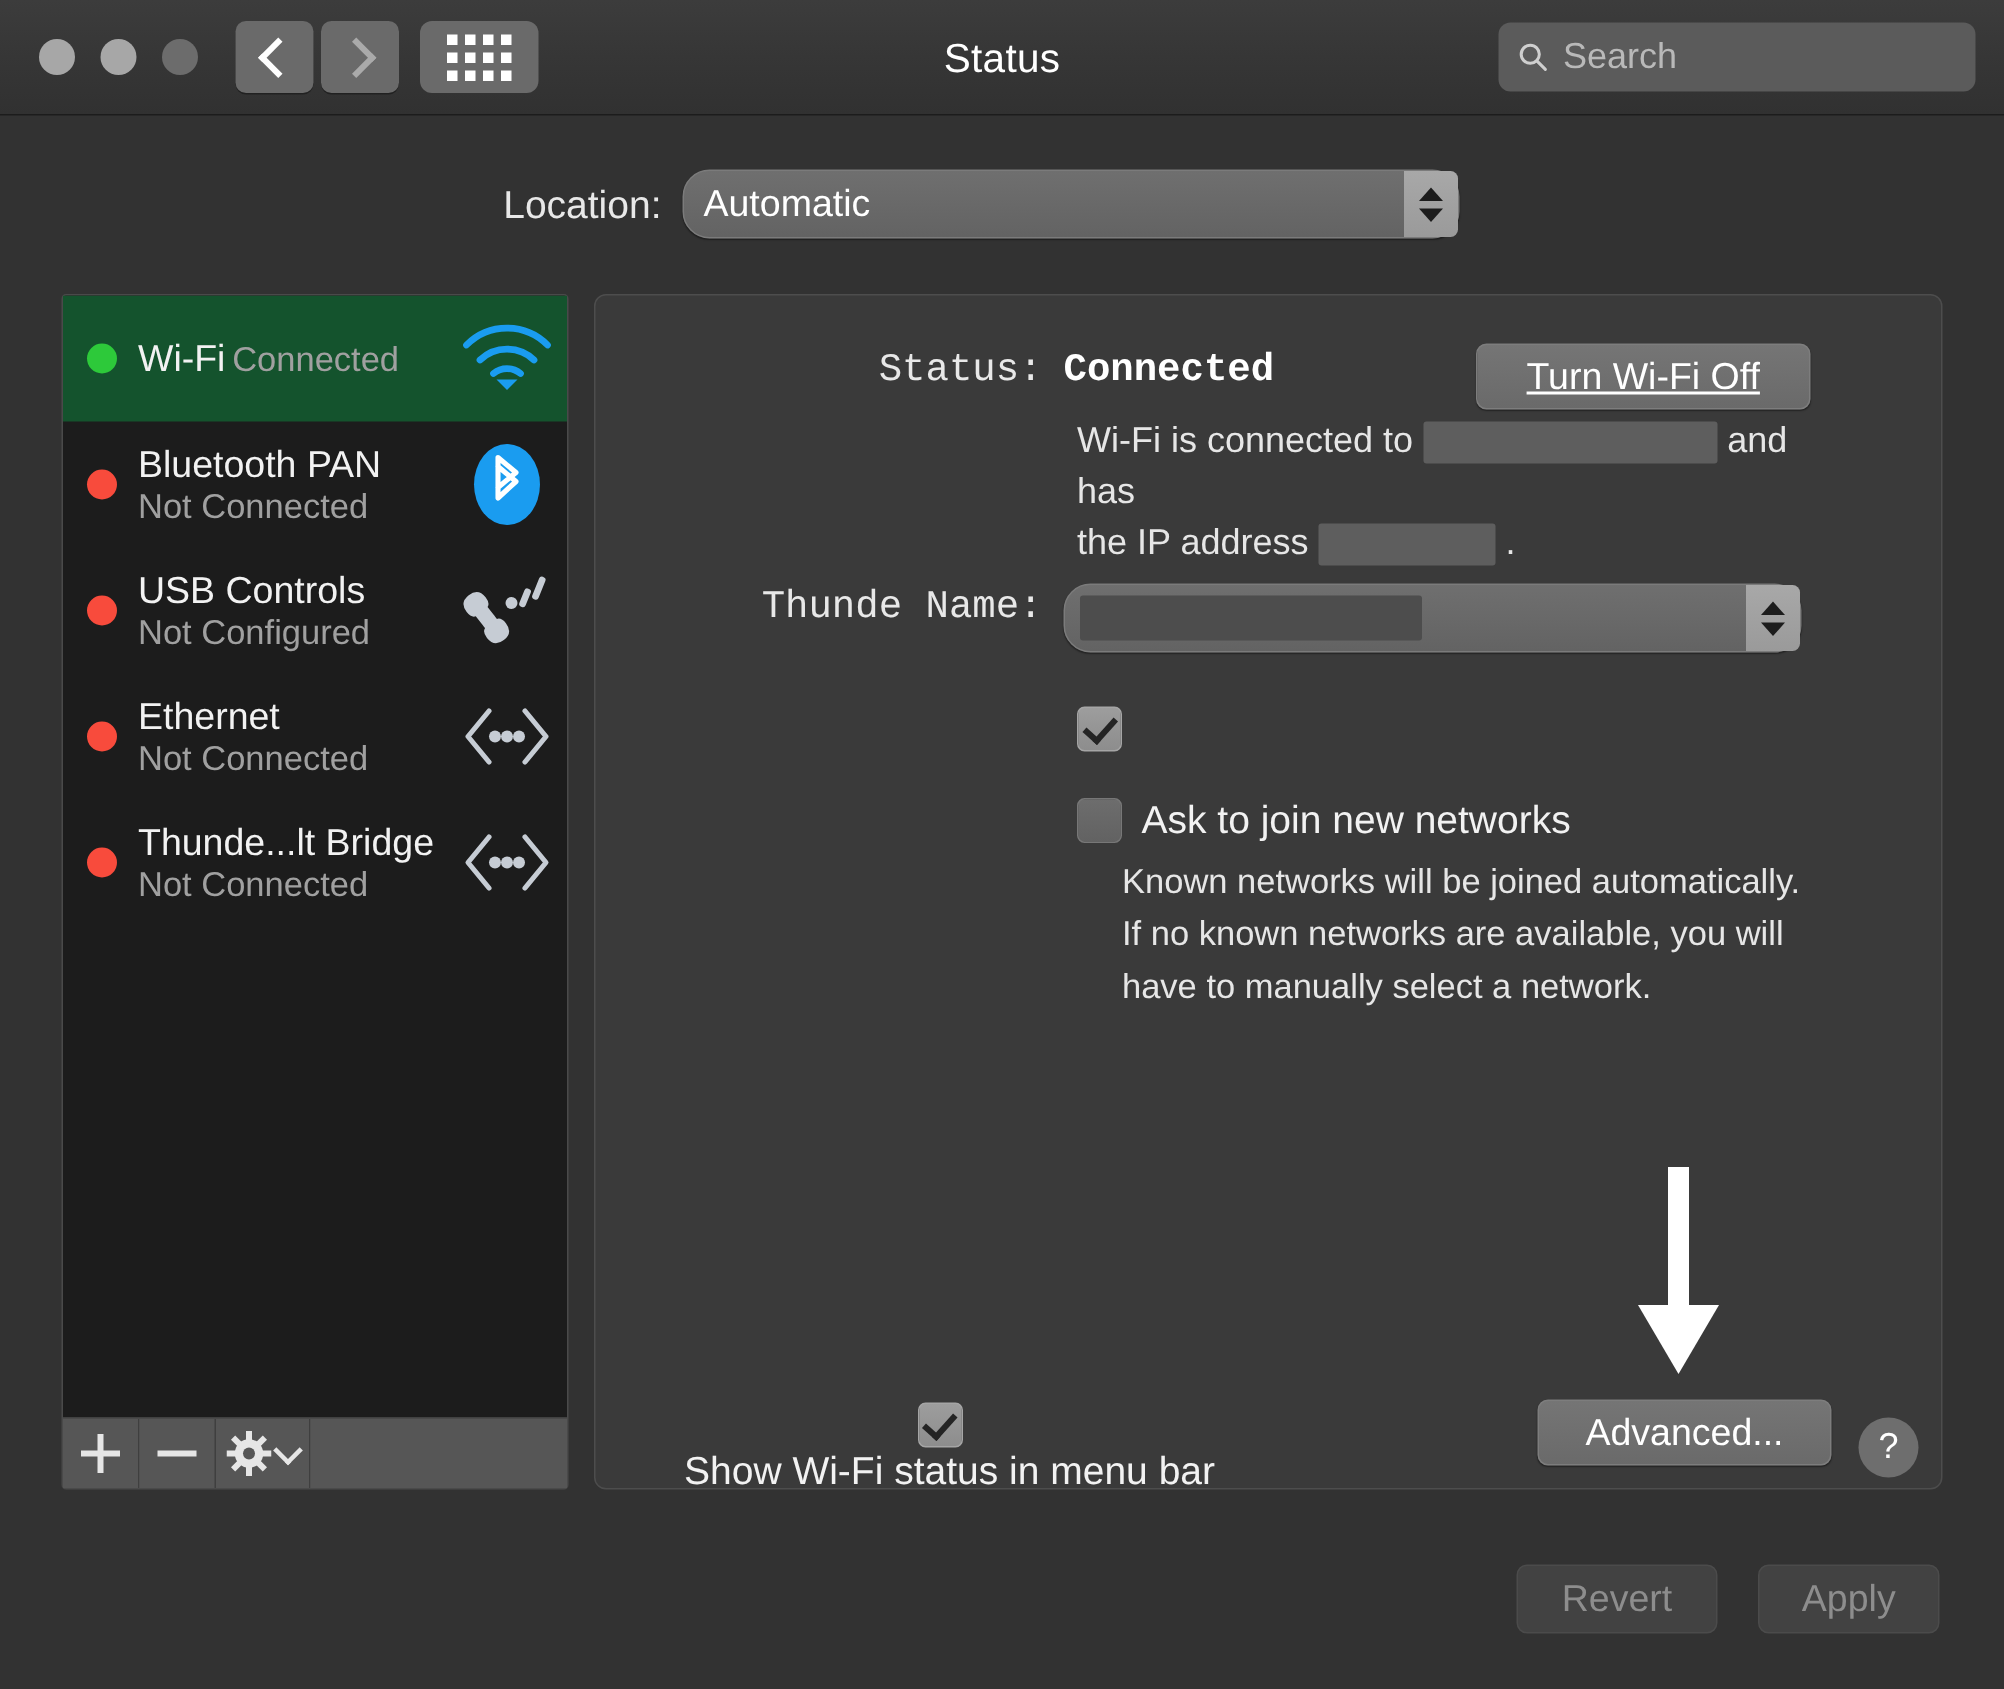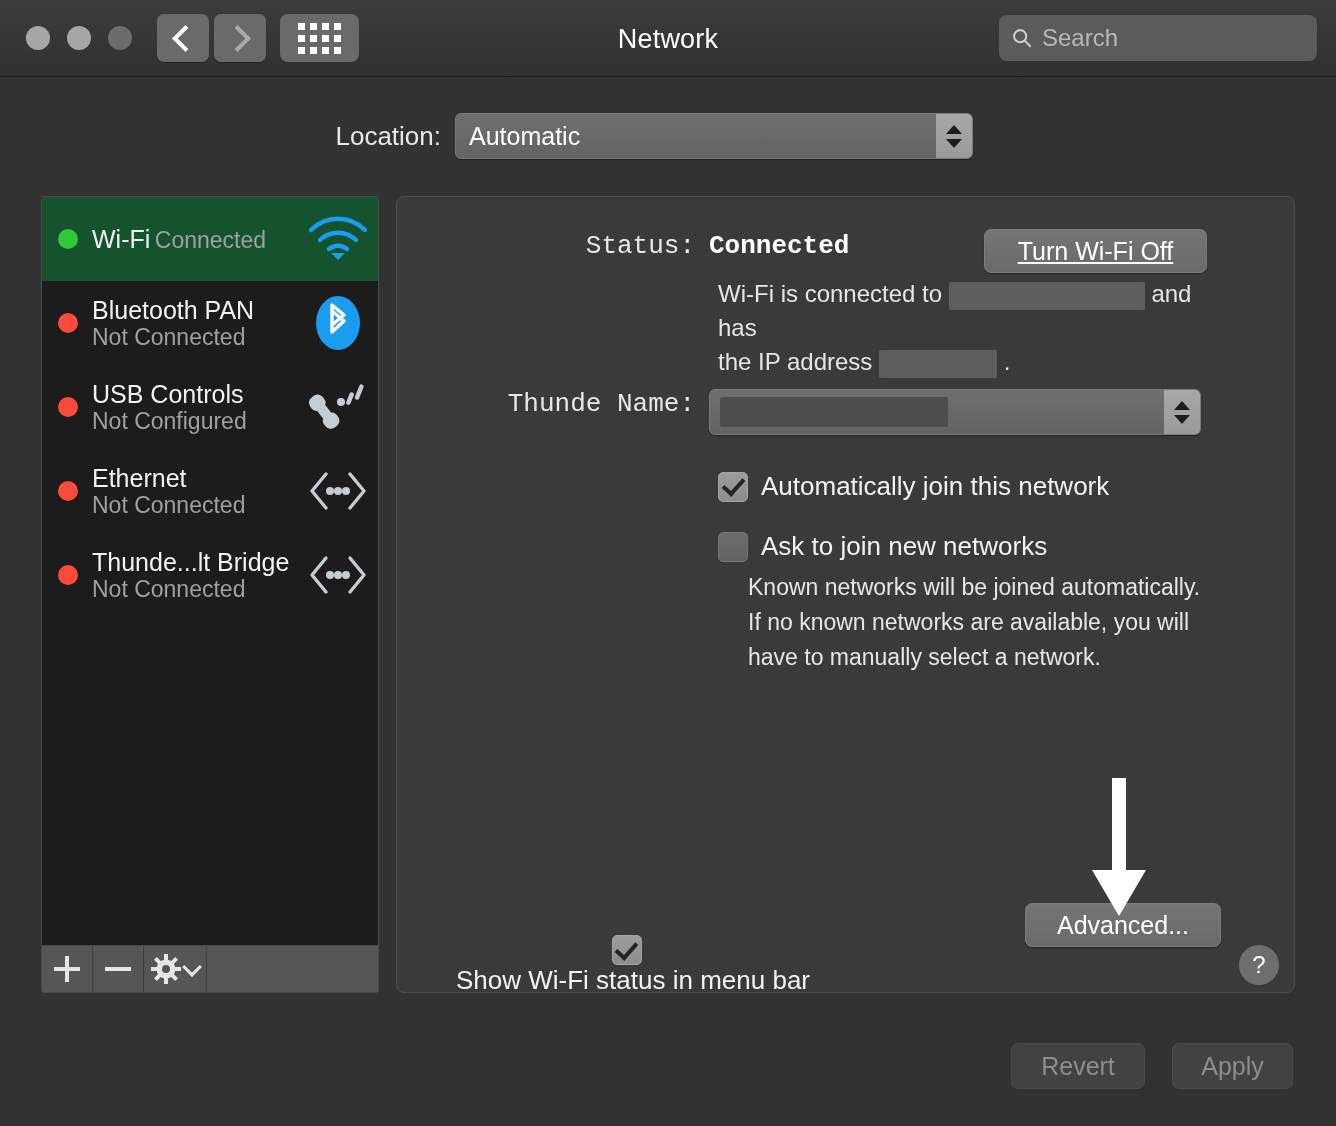--- a/index.html
+++ b/index.html
@@ -133,21 +133,21 @@
     width: 455px;
     text-align: right;
     color: #e8e8e8;
     font-size: 26px;
     padding-right: 14px;
     box-sizing: border-box;
   }
   .popup {
     position: relative;
     height: 46px;
-    border-radius: 6px;
+    border-radius: 18px;
     background: linear-gradient(to bottom, #6f6f6f, #636363);
     border: 1px solid #7b7b7b;
     box-sizing: border-box;
     display: flex;
     align-items: center;
     box-shadow: 0 1px 1px rgba(0,0,0,0.4);
   }
   .popup .value {
     color: #ffffff;
     font-size: 25px;
@@ -382,21 +382,21 @@
     color: #e6e6e6;
     font-size: 23px;
     line-height: 35px;
   }
 
   .showmenu-row { top: 738px; flex-direction: column; }
 
   .advanced-btn {
     position: absolute;
     left: 628px;
-    top: 706px;
+    top: 736px;
     width: 196px;
     height: 44px;
     border-radius: 7px;
     background: linear-gradient(to bottom, #757575, #6a6a6a);
     border: 1px solid #7d7d7d;
     box-sizing: border-box;
     color: #ffffff;
     font-size: 25px;
     display: flex;
     align-items: center;
@@ -475,21 +475,21 @@
           <i></i>
           <i></i>
           <i></i>
         <i></i>
           <i></i>
           <i></i>
           <i></i>
       </span>
     </div>
 
-    <div class="win-title">Network</div>
+    <div class="win-title">Status</div>
 
     <div class="search">
       <svg class="magnifier" viewBox="0 0 24 24">
         <circle cx="10" cy="10" r="6.6" fill="none" stroke="#cfcfcf" stroke-width="2.2"></circle>
         <line x1="14.8" y1="14.8" x2="21" y2="21" stroke="#cfcfcf" stroke-width="2.2" stroke-linecap="round"></line>
       </svg>
       <span class="search-placeholder">Search</span>
     </div>
   </div>
 
@@ -645,21 +645,20 @@
           <i class="ar up"></i>
             <i class="ar down"></i>
         </span>
       </div>
     </div>
 
     <div class="check-row" style="top:274px">
       <span class="cbox">
         <i class="cmark"></i>
       </span>
-      <span class="clabel">Automatically join this network</span>
     </div>
 
     <div class="check-row" style="top:334px">
       <span class="cbox off"></span>
       <span class="clabel">Ask to join new networks</span>
     </div>
 
     <div class="help-text">Known networks will be joined automatically. If no known networks are available, you will have to manually select a network.</div>
 
     <div class="check-row showmenu-row" style="left:59px">

